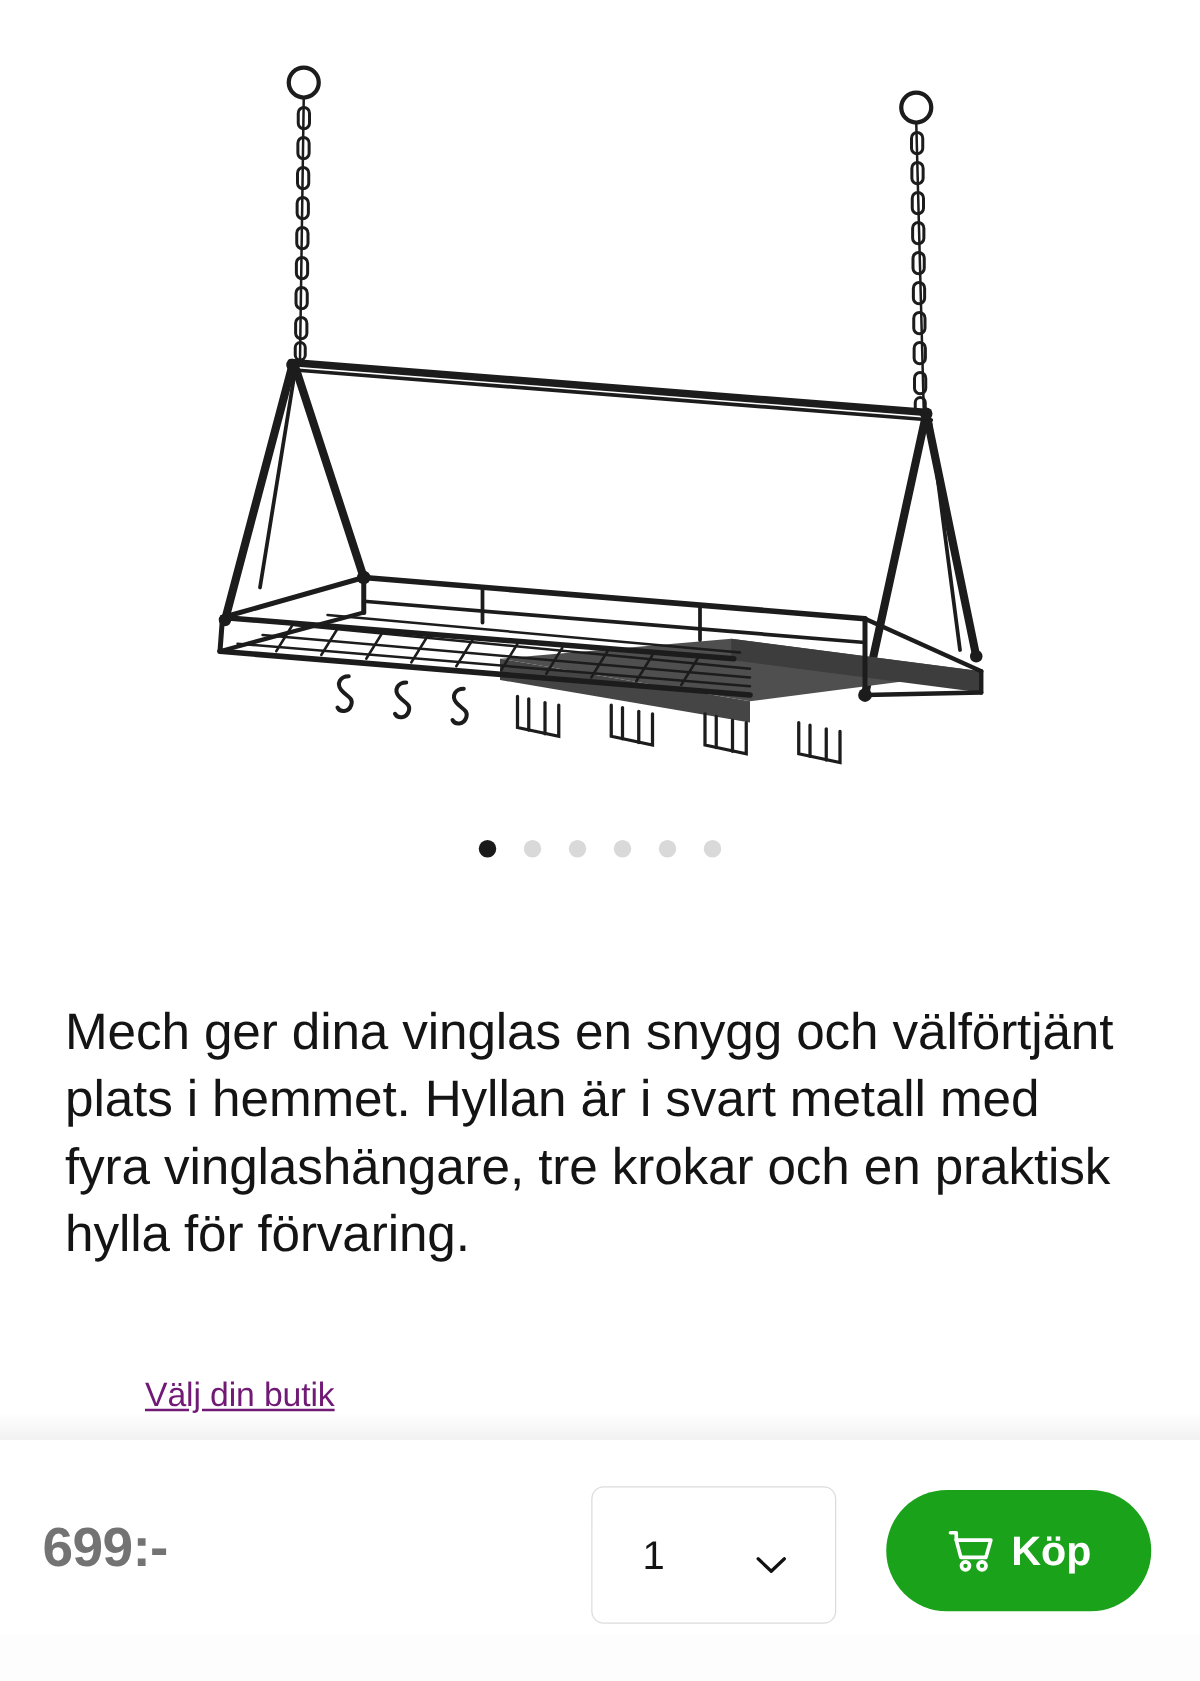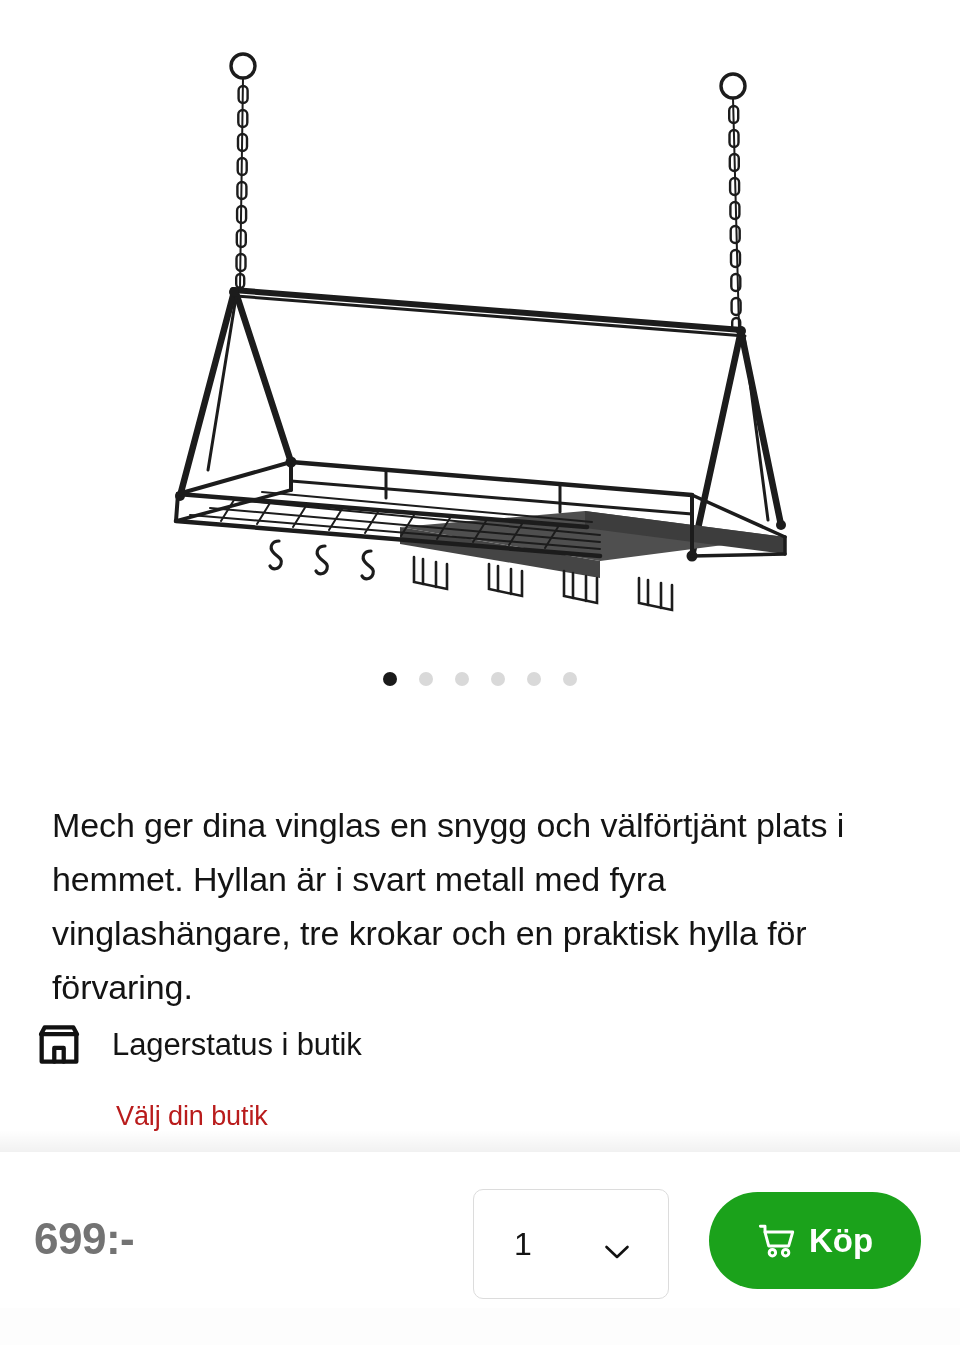--- a/index.html
+++ b/index.html
@@ -50,21 +50,21 @@
     background: #d9d9d9;
   }
   .dot.active { background: #1a1a1a; }
 
   
   .description {
     position: absolute;
     left: 52px;
     top: 798px;
     width: 856px;
-    font-size: 34px;
+    font-size: 41px;
     line-height: 54px;
     color: #141414;
     letter-spacing: -0.1px;
     font-weight: 400;
   }
 
   
   .stock-row {
     position: absolute;
     left: 32px;
@@ -78,24 +78,25 @@
     font-size: 31px;
     color: #141414;
     font-weight: 400;
     letter-spacing: -0.1px;
   }
   .store-link {
     position: absolute;
     left: 116px;
     top: 1101px;
     font-size: 27px;
-    color: #b91c1c;
+    color: #701a75;
     font-weight: 400;
     letter-spacing: -0.1px;
     cursor: pointer;
+    text-decoration: underline;
   }
 
   
   .bottom-shadow {
     position: absolute;
     left: 0;
     top: 1130px;
     width: 960px;
     height: 22px;
     background: linear-gradient(to bottom, rgba(0,0,0,0) 0%, rgba(0,0,0,0.055) 100%);
@@ -316,30 +317,20 @@
     <span class="dot active"></span>
     <span class="dot"></span>
     <span class="dot"></span>
     <span class="dot"></span>
     <span class="dot"></span>
     <span class="dot"></span>
   </div>
 
   <p class="description">Mech ger dina vinglas en snygg och välförtjänt plats i hemmet. Hyllan är i svart metall med fyra vinglashängare, tre krokar och en praktisk hylla för förvaring.</p>
 
-  <div class="stock-row">
-    <span>
-      <svg class="store-icon" viewBox="0 0 24 24" fill="none" stroke="#111111" stroke-width="1.9" stroke-linecap="round" stroke-linejoin="round">
-        <path d="M4 7.2 L5.6 4.2 L18.4 4.2 L20 7.2 Z"></path>
-        <path d="M4.3 7.2 L4.3 19.4 L19.7 19.4 L19.7 7.2"></path>
-        <path d="M9.9 19.4 L9.9 13.3 L14.1 13.3 L14.1 19.4"></path>
-      </svg>
-    </span>
-    <span class="stock-label">Lagerstatus i butik</span>
-  </div>
 
   <a class="store-link">Välj din butik</a>
 
   <div class="bottom-shadow"></div>
 
   <div class="bottom-bar"></div>
 
   <span class="price">699:-</span>
 
   <div class="qty-select">

